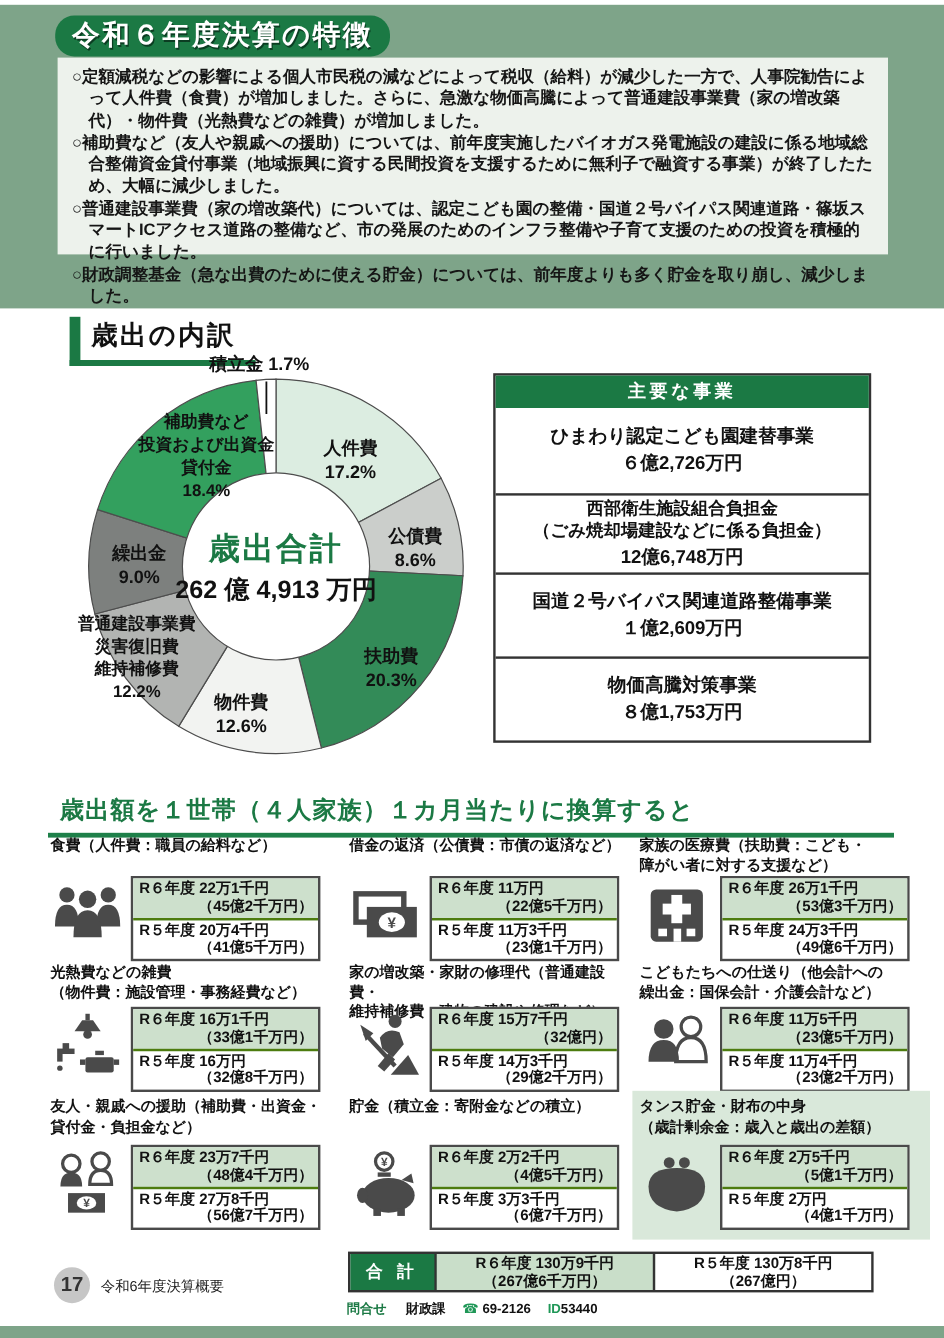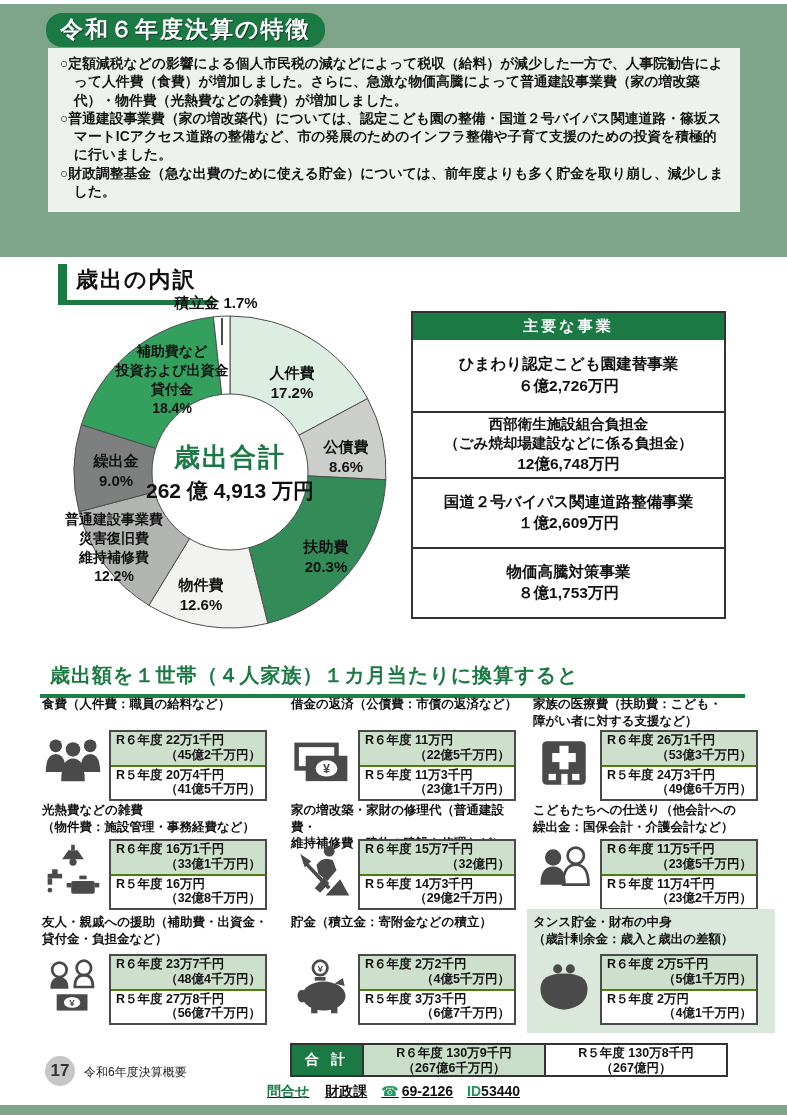--- a/index.html
+++ b/index.html
@@ -61,37 +61,38 @@
     display:flex; align-items:center; justify-content:center; letter-spacing:4px; border-right:2px solid #333; }
   .total-cell { flex:1; text-align:center; font-size:12.5px; font-weight:bold; color:#111; line-height:1.2;
     padding-top:1px; }
   .total-cell.r6 { background:#c9dec9; border-right:2px solid #333; }
 
   .page-badge { position:absolute; left:45px; top:1056px; width:30px; height:30px; background:#c6c6c6;
     border-radius:50%; display:flex; align-items:center; justify-content:center;
     font-size:17px; font-weight:bold; color:#333; }
   .page-label { position:absolute; left:84px; top:1064px; font-size:12px; color:#222; }
   .contact { position:absolute; left:0; top:1083px; width:787px; text-align:center;
-    font-size:14px; font-weight:bold; color:#111;text-decoration:underline; }
+    font-size:11px; font-weight:bold; color:#111; }
   .contact .g1 { color:#1b7944; margin-right:16px; }
   .contact .dept { margin-right:14px; }
   .contact .phicon { color:#1f9757; margin-right:3px; }
   .contact .idl { color:#1f9757; margin-left:14px; }
   .bottom-strip { position:absolute; left:0; top:1105px; width:787px; height:10px; background:#7ea489; }
 </style>
 </head>
 <body>
 
 <div class="page">
 
   <div class="green-band"></div>
   <div class="title-banner">令和６年度決算の特徴</div>
 
   <div class="summary-box">
     <p>○定額減税などの影響による個人市民税の減などによって税収（給料）が減少した一方で、人事院勧告によって人件費（食費）が増加しました。さらに、急激な物価高騰によって普通建設事業費（家の増改築代）・物件費（光熱費などの雑費）が増加しました。</p>
+    <p>○補助費など（友人や親戚への援助）については、前年度実施したバイオガス発電施設の建設に係る地域総合整備資金貸付事業（地域振興に資する民間投資を支援するために無利子で融資する事業）が終了したため、大幅に減少しました。</p>
     <p>○普通建設事業費（家の増改築代）については、認定こども園の整備・国道２号バイパス関連道路・篠坂スマートICアクセス道路の整備など、市の発展のためのインフラ整備や子育て支援のための投資を積極的に行いました。</p>
     <p>○財政調整基金（急な出費のために使える貯金）については、前年度よりも多く貯金を取り崩し、減少しました。</p>
   </div>
 
   <div class="sec1-title">歳出の内訳</div>
 
   <div class="donut">
     <svg id="donut-svg" width="378" height="372" viewBox="0 0 378 372">
         <path d="M 184 182 L 184.0 26.0 A 156 156 0 0 1 321.6 108.6 Z" fill="#dcede1" stroke="#4d4d4d" stroke-width="1"></path>
         <path d="M 184 182 L 321.6 108.6 A 156 156 0 0 1 339.8 189.8 Z" fill="#cbcecb" stroke="#4d4d4d" stroke-width="1"></path>

